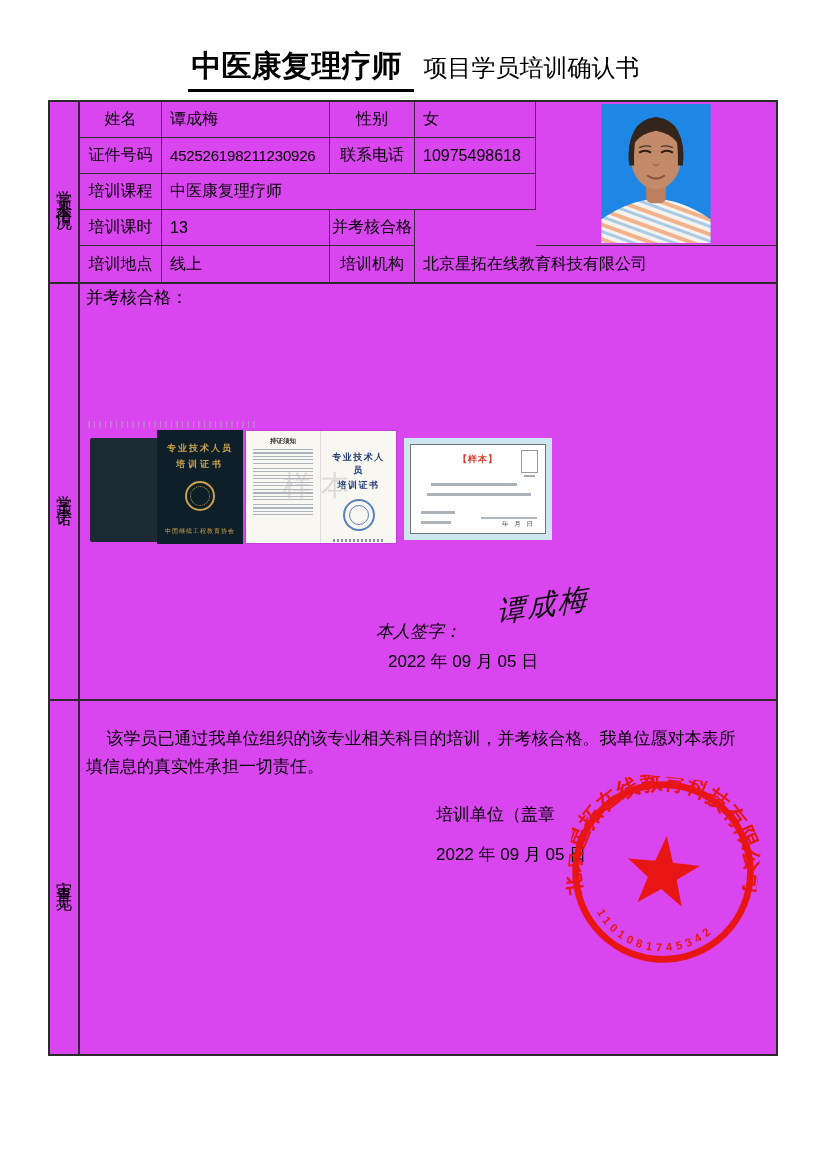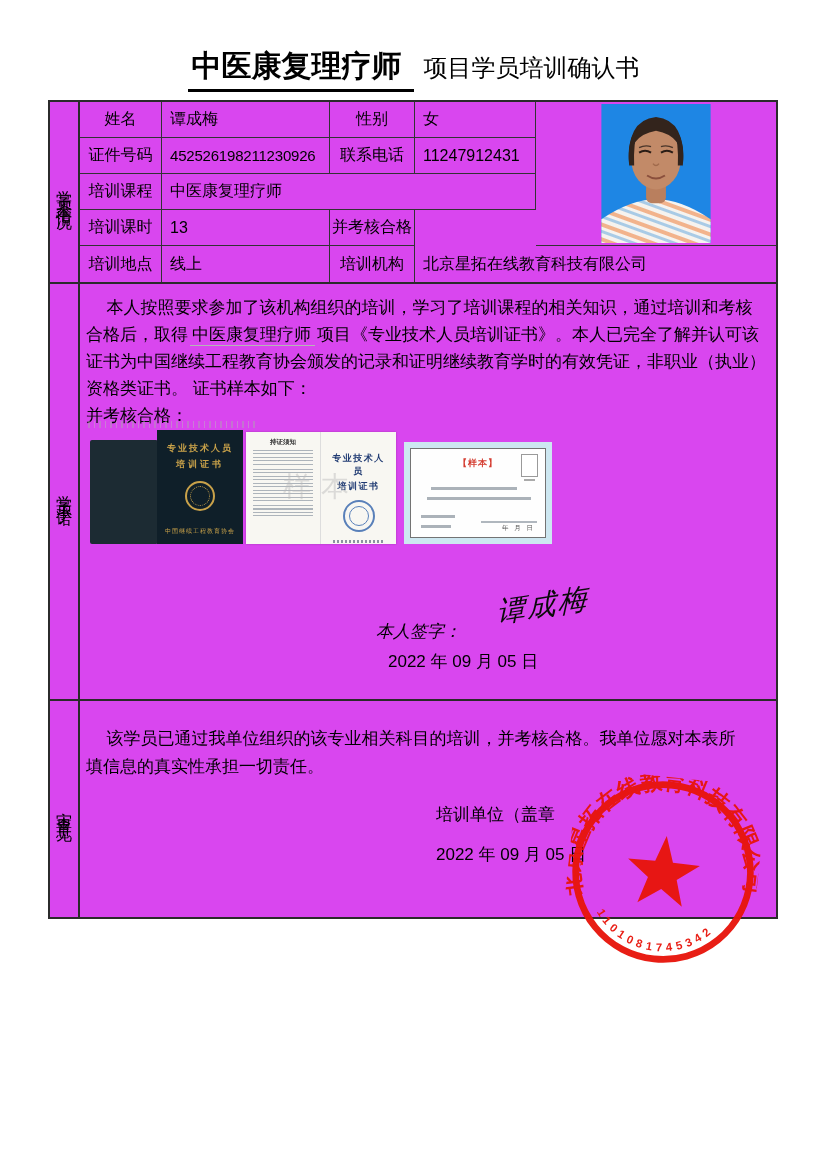--- a/index.html
+++ b/index.html
@@ -31,21 +31,21 @@
   .photo { width:110px; height:139px; display:block; }
 
   
   .sec2-content { flex:1; position:relative; height:415px; }
   .para { font-size:17px; line-height:27px; margin:10px 8px 0 6px; text-indent:1.2em; }
   .course-underline { border-bottom:1.5px solid #b5b5b5; padding:0 4px 1px 2px; margin:0 2px; }
   .sample-line { font-size:17px; line-height:27px; margin:0 8px 0 6px; }
   .faded-strip { position:absolute; left:8px; top:137px; width:170px; height:7px; opacity:.45;
     background:repeating-linear-gradient(90deg,#aaa 0 2px, transparent 2px 6px, #bbb 6px 7px, transparent 7px 11px); }
 
-  .certs { position:absolute; left:10px; top:146px; display:flex; align-items:flex-end; }
+  .certs { position:absolute; left:10px; top:146px; display:flex; align-items:center; }
   .cert-back { width:68px; height:104px; margin-top:6px; background:#1c2b33; border-radius:2px; }
   .cert-front { width:86px; height:114px; margin-left:-1px; background:#0f1f29; color:#c9a24a; text-align:center; position:relative; }
   .cert-front .t1 { font-size:9px; letter-spacing:2px; margin-top:12px; font-weight:bold; }
   .cert-front .t2 { font-size:9px; letter-spacing:3px; margin-top:3px; font-weight:bold; }
   .gold-emblem { width:30px; height:30px; border:2px solid #c9a24a; border-radius:50%; margin:10px auto 0;
     display:flex; align-items:center; justify-content:center; }
   .gold-emblem::after { content:""; width:18px; height:18px; border:1px dotted #c9a24a; border-radius:50%; }
   .cert-front .org { position:absolute; bottom:8px; width:100%; font-size:6px; letter-spacing:1px; }
 
   .cert-inner { width:150px; height:112px; margin-left:3px; background:#f8f7f2; display:flex; position:relative;
@@ -71,21 +71,21 @@
   .sline { position:absolute; height:2.5px; background:#8f98a2; opacity:.75; }
   .sample-date { position:absolute; right:10px; bottom:4px; font-size:6.5px; color:#555; letter-spacing:2px; }
   .sample-footer { position:absolute; right:8px; bottom:14px; width:56px; height:2.5px; background:#8f98a2; opacity:.7; }
 
   .sig-label { position:absolute; left:296px; top:336px; font-size:17px;font-style:italic; }
   .sig-name { position:absolute; left:416px; top:302px; font-size:29px; font-family:"Liberation Serif", serif;
     font-style:italic; transform:rotate(-9deg) skewX(-8deg); letter-spacing:2px; color:#0a0a0a; }
   .sig-date { position:absolute; left:308px; top:366px; font-size:17px; }
 
   
-  .sec3-content { flex:1; position:relative; height:216px; }
+  .sec3-content { flex:1; position:relative; height:353px; }
   .para3 { font-size:17px; line-height:28px; margin:24px 40px 0 6px; text-indent:1.2em; }
   .unit-label { position:absolute; left:356px; top:102px; font-size:17px; }
   .review-date { position:absolute; left:356px; top:142px; font-size:17px; }
   .stamp { position:absolute; left:488px; top:76px; width:190px; height:190px; transform:rotate(6deg); opacity:.96; }
 </style>
 </head>
 <body>
 
 <div class="doc-title">
   <span class="title-course">中医康复理疗师</span><span class="title-suffix">项目学员培训确认书</span>
@@ -124,42 +124,41 @@
           <path d="M38,44 q6,-3 12,-1" stroke="#4a352a" stroke-width="1.4" fill="none"></path>
           <path d="M60,43 q6,-2 12,1" stroke="#4a352a" stroke-width="1.4" fill="none"></path>
           <path d="M52,60 q3,4 6,0" stroke="#a06a4c" stroke-width="1.4" fill="none"></path>
           <path d="M46,72 q9,6 18,0" stroke="#8a4f3c" stroke-width="2" fill="none"></path>
         </svg>
       </div>
 
       <div class="c lbl" style="grid-area:2/1">证件号码</div>
       <div class="c val idnum" style="grid-area:2/2">452526198211230926</div>
       <div class="c lbl" style="grid-area:2/3">联系电话</div>
-      <div class="c val" style="grid-area:2/4">11247912431</div>
+      <div class="c val" style="grid-area:2/4">10975498618</div>
 
       <div class="c lbl" style="grid-area:3/1">培训课程</div>
       <div class="c val" style="grid-area:3/2/4/5">中医康复理疗师</div>
 
       <div class="c lbl" style="grid-area:4/1">培训课时</div>
       <div class="c val" style="grid-area:4/2">13</div>
       <div class="c lbl" style="grid-area:4/3">并考核合格</div>
 
       <div class="c lbl nb" style="grid-area:5/1">培训地点</div>
       <div class="c val nb" style="grid-area:5/2">线上</div>
       <div class="c lbl nb" style="grid-area:5/3">培训机构</div>
       <div class="c val nb nr" style="grid-area:5/4/6/6">北京星拓在线教育科技有限公司</div>
     </div>
   </div>
 
   <div class="sec">
     <div class="side">
       <span>学员承诺</span>
     </div>
     <div class="sec2-content">
-      <p class="para"><span>本人按照要求参加了该机构组织的培训，学习了培训课程的相关知识，通过培训和考核合格后，取得</span><span class="course-underline">中医康复理疗师</span><span>项目《专业技术人员培训证书》。本人已完全了解并认可该证书为中国继续工程教育协会颁发的记录和证明继续教育学时的有效凭证，非职业（执业）资格类证书。 证书样本如下：</span></p>
       <div class="sample-line">并考核合格：</div>
       <div class="faded-strip"></div>
 
       <div class="certs">
         <div class="cert-back"></div>
         <div class="cert-front">
           <div class="t1">专业技术人员</div>
           <div class="t2">培训证书</div>
           <div class="gold-emblem"></div>
           <div class="org">中国继续工程教育协会</div>

